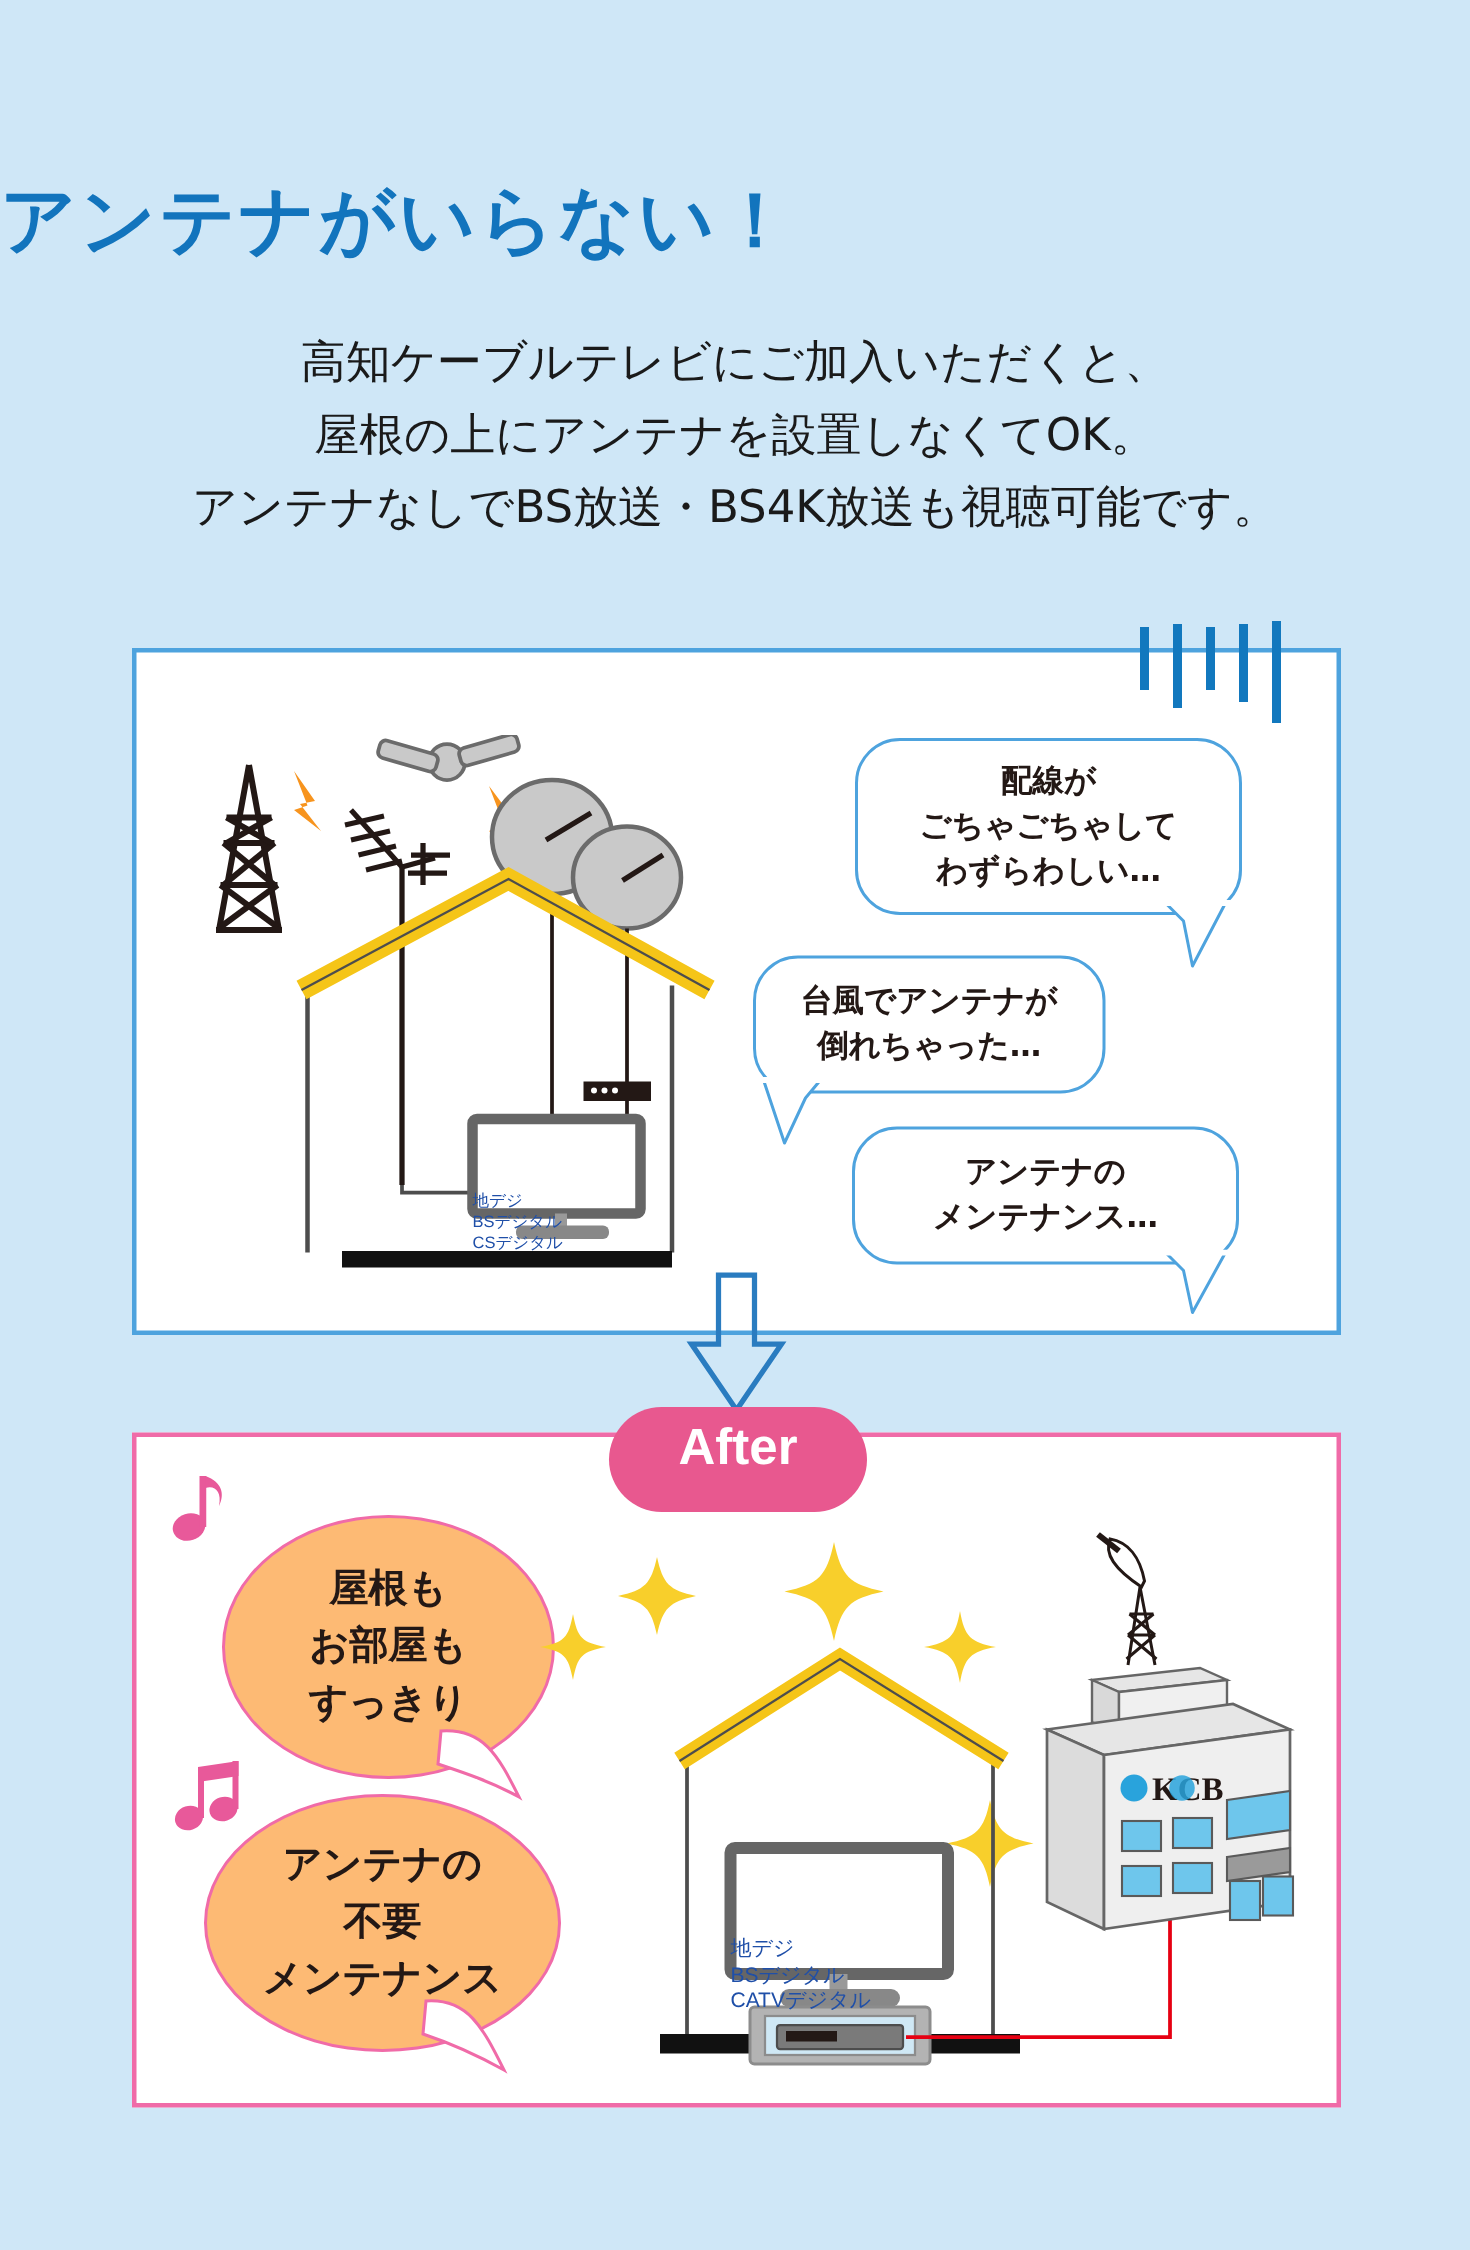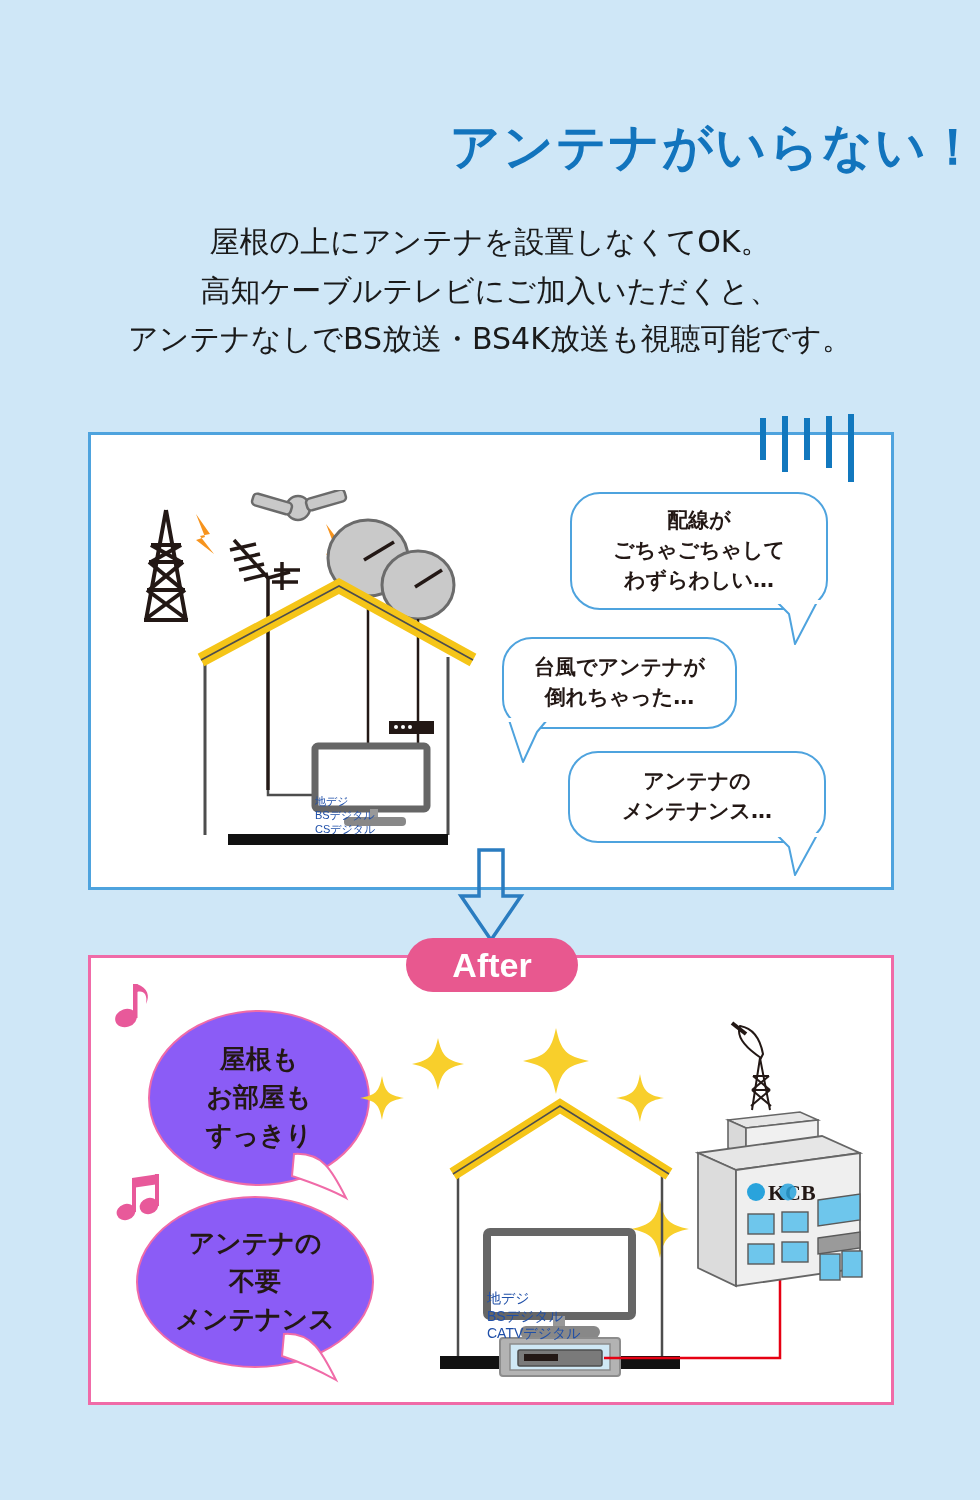--- a/index.html
+++ b/index.html
@@ -21,21 +21,21 @@
   }
   .num {
     position: absolute; left: 0; top: 10px; width: 980px;
     text-align: center;
     font-family: "Liberation Serif", serif;
     font-size: 72px; font-weight: 400; color: #ffffff;
     letter-spacing: 4px; line-height: 1;
   }
   .headline {
     position: absolute; left: 0; top: 120px; width: 980px;
-    text-align: right;
+    text-align: left;
     font-size: 50px; font-weight: bold; color: #1274bd;
     letter-spacing: 2px; line-height: 1.1;
     font-family: "DejaVu Sans", sans-serif;
   }
   .lead {
     position: absolute; left: 0; top: 218px; width: 980px;
     text-align: center; color: #1a1a1a;
     font-size: 30px; line-height: 1.62; letter-spacing: 0px;
     font-family: "DejaVu Sans", sans-serif;
   }
@@ -56,21 +56,21 @@
   .badge {
     position: absolute; z-index: 6;
     border-radius: 40px; color: #fff; font-weight: bold;
     font-size: 34px; text-align: center; line-height: 54px;
     font-family: "Liberation Sans", sans-serif;
   }
   .badge-before {
     left: 406px; top: 415px; width: 172px; height: 54px; background: #1278be;
   }
   .badge-after {
-    left: 406px; top: 938px; width: 172px; height: 54px; background: #e8588f;
+    left: 406px; top: 938px; width: 172px; height: 70px; background: #e8588f;
   }
 
   
   .rain { position: absolute; z-index: 5; }
 
   
   .arrow { position: absolute; left: 455px; top: 848px; z-index: 5; }
 
   
   .bub {
@@ -79,21 +79,21 @@
     text-align: center;
     color: #231815;
     font-family: "DejaVu Sans", sans-serif;
     font-weight: 600;
   }
   .bub-b {
     border: 2px solid #4ea3de; border-radius: 30px; background: #fff;
     font-size: 21px; line-height: 1.42;
   }
   .bub-a {
-    border: 2px solid #f06ba8; border-radius: 50%; background: #8b5cf6;
+    border: 2px solid #f06ba8; border-radius: 50%; background: #fdba74;
     font-size: 26px; line-height: 1.45; font-weight: 700;
   }
   .tail { position: absolute; }
 
   .svg-abs { position: absolute; left: 0; top: 0; }
 
   .tvtxt {
     position: absolute; text-align: left; color: #1f4fa8;
     font-family: Liberation Sans, sans-serif;
     line-height: 1.25; font-weight: 500; margin-top: 47px;
@@ -101,22 +101,22 @@
 </style>
 </head>
 <body>
 
 <div class="page">
 
 
   <div class="headline">アンテナがいらない！</div>
 
   <div class="lead">
+    <div>高知ケーブルテレビにご加入いただくと、</div>
     <div>屋根の上にアンテナを設置しなくてOK。</div>
-    <div>高知ケーブルテレビにご加入いただくと、</div>
     <div>アンテナなしでBS放送・BS4K放送も視聴可能です。</div>
   </div>
 
   <div class="panel panel-before"></div>
 
   <svg class="rain" style="left:755px; top:404px;" width="110" height="80">
     <line x1="8" y1="14" x2="8" y2="56" stroke="#1278be" stroke-width="6"></line>
     <line x1="30" y1="12" x2="30" y2="68" stroke="#1278be" stroke-width="6"></line>
     <line x1="52" y1="14" x2="52" y2="56" stroke="#1278be" stroke-width="6"></line>
     <line x1="74" y1="12" x2="74" y2="64" stroke="#1278be" stroke-width="6"></line>

